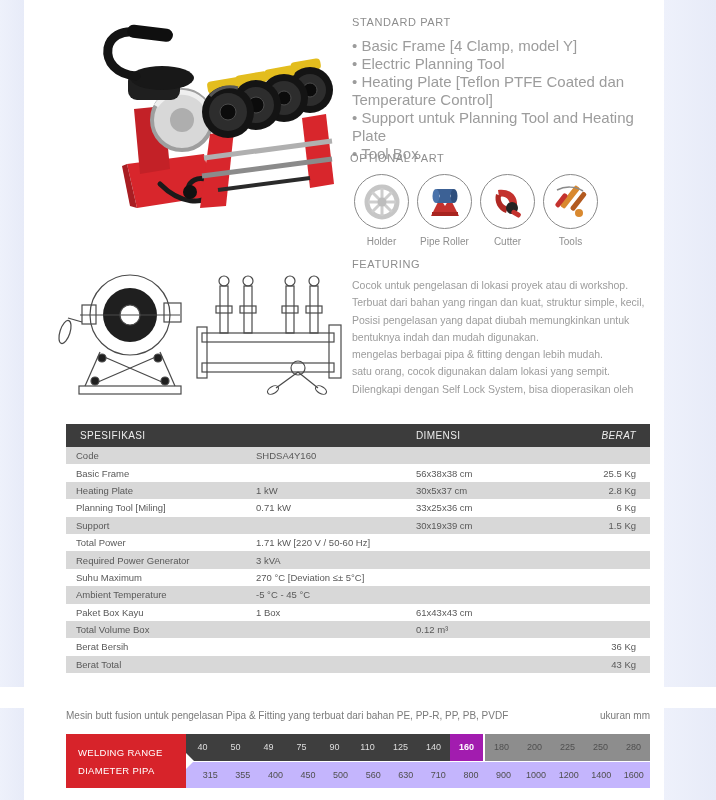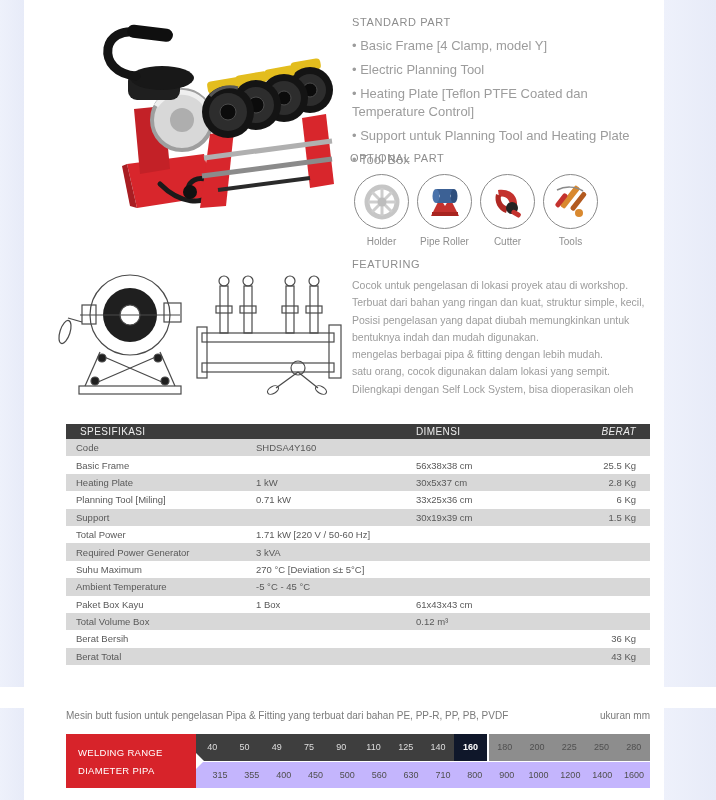--- a/index.html
+++ b/index.html
@@ -14,63 +14,63 @@
   .edge { position:absolute; top:0; height:800px; background:linear-gradient(90deg,#eef1fb,#e7ebf8); z-index:0; }
   .edge.left  { left:0;  width:24px; }
   .edge.right { left:664px; width:52px; }
   .white-band { position:absolute; left:0; top:687px; width:716px; height:21px; background:#ffffff; z-index:1; }
 
   .abs { position:absolute; z-index:2; }
 
   
   .sec-title { font-size:11px; color:#8d8d8d; letter-spacing:0.6px; font-weight:400; }
   .bullet-list { margin-top:9px; list-style:none; }
-  .bullet-list li { font-size:13px; color:#9c9c9c; line-height:18px;margin-top:6px; }
+  .bullet-list li { font-size:15px; color:#9c9c9c; line-height:18px; }
   .bullet-list li::before { content:"• "; color:#9c9c9c; }
   .feat-line { font-size:10.5px; color:#9c9c9c; line-height:17.3px; }
 
   
   .opt-row { display:flex; margin-top:10px; }
   .opt-item { width:63px; display:flex; flex-direction:column; align-items:center; }
   .opt-circle { width:55px; height:55px; border-radius:50%; border:1.5px solid #8a8a8a; background:#fff;
                 display:flex; align-items:center; justify-content:center; }
   .opt-label { margin-top:7px; font-size:10px; color:#8f8f8f; white-space:nowrap; }
 
   
   .spec { left:66px; top:424px; width:584px; }
   .spec-head { display:grid; grid-template-columns:190px 160px 140px auto; align-items:center;
-               height:15px; background:#3c3c3c; color:#ececec; font-size:10px; letter-spacing:0.4px; }
+               height:23px; background:#3c3c3c; color:#ececec; font-size:10px; letter-spacing:0.4px; }
   .spec-head .h1 { padding-left:14px; }
   .spec-head .h4 { text-align:right; padding-right:14px;font-style:italic; }
   .spec-row { display:grid; grid-template-columns:190px 160px 140px auto; align-items:center;
               height:17.4px; font-size:9.5px; color:#595959; }
   .spec-body .spec-row:nth-child(odd) { background:#d8d8d8; }
   .spec-row .c1 { padding-left:10px; }
   .spec-row .c4 { text-align:right; padding-right:14px; }
 
   
   .desc-row { left:66px; top:710px; width:584px; display:flex; justify-content:space-between;
               font-size:10px; color:#7a7a7a; }
   .range { left:66px; top:734px; width:584px; height:54px; display:flex; }
-  .range-label { width:130px; background:#d7232a; color:#ffffff; font-size:9.5px; letter-spacing:0.3px;
+  .range-label { width:120px; background:#d7232a; color:#ffffff; font-size:9.5px; letter-spacing:0.3px;
                  display:flex; flex-direction:column; justify-content:center; padding-left:12px; gap:7px;
                  position:relative; }
   .range-notch { position:absolute; right:-8px; top:50%; margin-top:-8px; width:0; height:0;
                  border-top:8px solid transparent; border-bottom:8px solid transparent;
                  border-left:8px solid #ffffff; z-index:3; }
   .range-grid { flex:1; display:flex; flex-direction:column; }
   .range-row { display:flex; height:26.5px; }
   .range-row.top { margin-bottom:1px; }
   .blk { display:flex; }
   .blk.dark { flex:9; background:#3e3e3e; margin-right:2px; }
   .blk.gray5 { flex:5; background:#8d8d8d; }
   .blk.gray14 { flex:14; background:#c4b5fd;padding-left:8px; }
   .cell { flex:1; display:flex; align-items:center; justify-content:center; font-size:9px; }
   .blk.dark .cell { color:#dedede; }
-  .blk.dark .cell:last-child { color:#ffffff; font-weight:bold; background:#0f172a; }
+  .blk.dark .cell:last-child { color:#ffffff; font-weight:bold; background:#a21caf; }
   .blk.gray5 .cell, .blk.gray14 .cell { color:#4f4f4f; }
 </style>
 </head>
 <body>
 
 <div class="edge left"></div>
 <div class="edge right"></div>
 <div class="white-band"></div>
 
 <svg class="abs" style="left:42px; top:14px;" width="300" height="212" viewBox="0 0 300 212">

